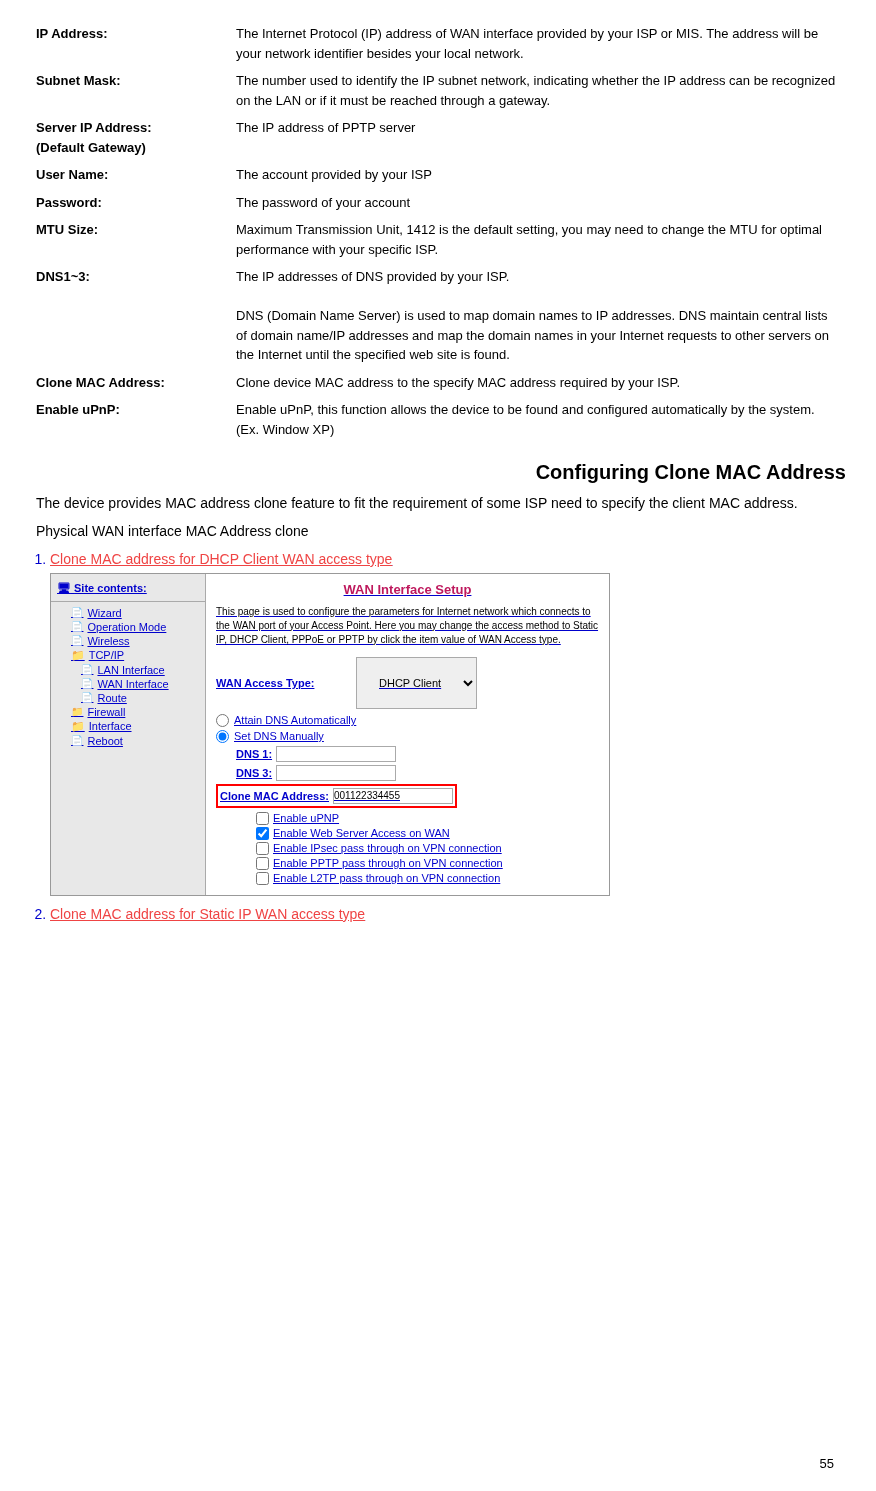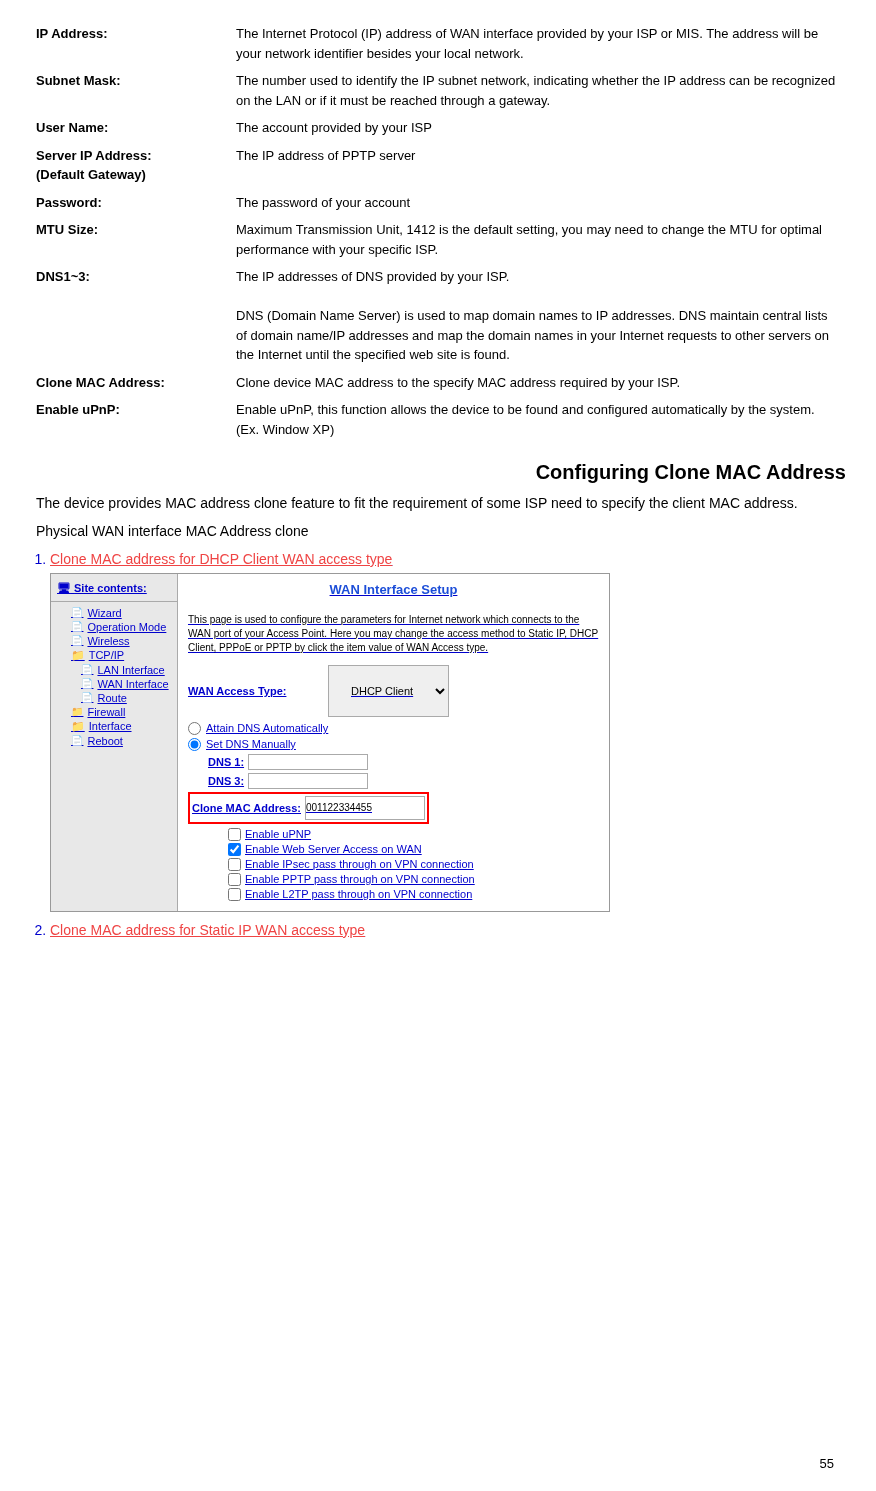--- a/index.html
+++ b/index.html
@@ -60,21 +60,21 @@
       border: 1px solid #999;
       width: 560px;
       margin: 6px 0 10px 0;
       font-size: 11px;
       background: #fff;
     }
     .wan-panel-layout {
       display: flex;
     }
     .wan-sidebar {
-      width: 127px;
+      width: 155px;
       background: #e8e8e8;
       border-right: 1px solid #aaa;
       padding: 6px 0;
     }
     .wan-sidebar-title {
       font-weight: bold;
       font-size: 11px;
       padding: 2px 6px 6px 6px;
       border-bottom: 1px solid #aaa;
       margin-bottom: 4px;
@@ -108,23 +108,23 @@
       padding-left: 20px;
     }
 
     .wan-content {
       flex: 1;
       padding: 8px 10px;
     }
     .wan-content-title {
       font-weight: bold;
       font-size: 13px;
-      color: #1d4ed8;
+      color: #be185d;
       text-align: center;
-      margin-bottom: 16px;
+      margin-bottom: 8px;
     }
     .wan-desc {
       font-size: 10px;
       line-height: 1.4;
       margin-bottom: 10px;
       color: #000;
     }
     .wan-form-row {
       display: flex;
       align-items: center;
@@ -175,21 +175,21 @@
       padding: 2px;
       width: fit-content;
     }
     .clone-label {
       font-weight: bold;
       font-size: 11px;
       margin-right: 4px;
     }
     .clone-input {
       width: 120px;
-      height: 24px;
+      height: 16px;
       border: 1px solid #aaa;
       font-size: 10px;
     }
     .checkbox-row {
       display: flex;
       align-items: center;
       gap: 4px;
       margin-bottom: 2px;
       font-size: 11px;
       padding-left: 40px;
@@ -214,29 +214,29 @@
   <tbody>
       <tr>
     <td><strong>IP Address:</strong></td>
     <td>The Internet Protocol (IP) address of WAN interface provided by your ISP or MIS. The address will be your network  identifier besides your local network.</td>
   </tr>
   <tr>
     <td><strong>Subnet Mask:</strong></td>
     <td>The number used to identify the IP subnet  network, indicating whether the IP address can be recognized on the LAN or if it must be reached through a gateway.</td>
   </tr>
   <tr>
-    <td><strong>User Name:</strong></td>
-    <td>The account provided by your ISP</td>
-  </tr>
-  <tr>
     <td>
       <strong>Server IP Address:</strong><br>
       <strong>(Default Gateway)</strong>
     </td>
     <td>The IP address of PPTP server</td>
+  </tr>
+  <tr>
+    <td><strong>User Name:</strong></td>
+    <td>The account provided by your ISP</td>
   </tr>
   <tr>
     <td><strong>Password:</strong></td>
     <td>The password of your account</td>
   </tr>
   <tr>
     <td><strong>MTU Size:</strong></td>
     <td>Maximum  Transmission  Unit,  1412  is  the  default  setting,  you may need to change the MTU for optimal performance with your specific ISP.</td>
   </tr>
   <tr>

